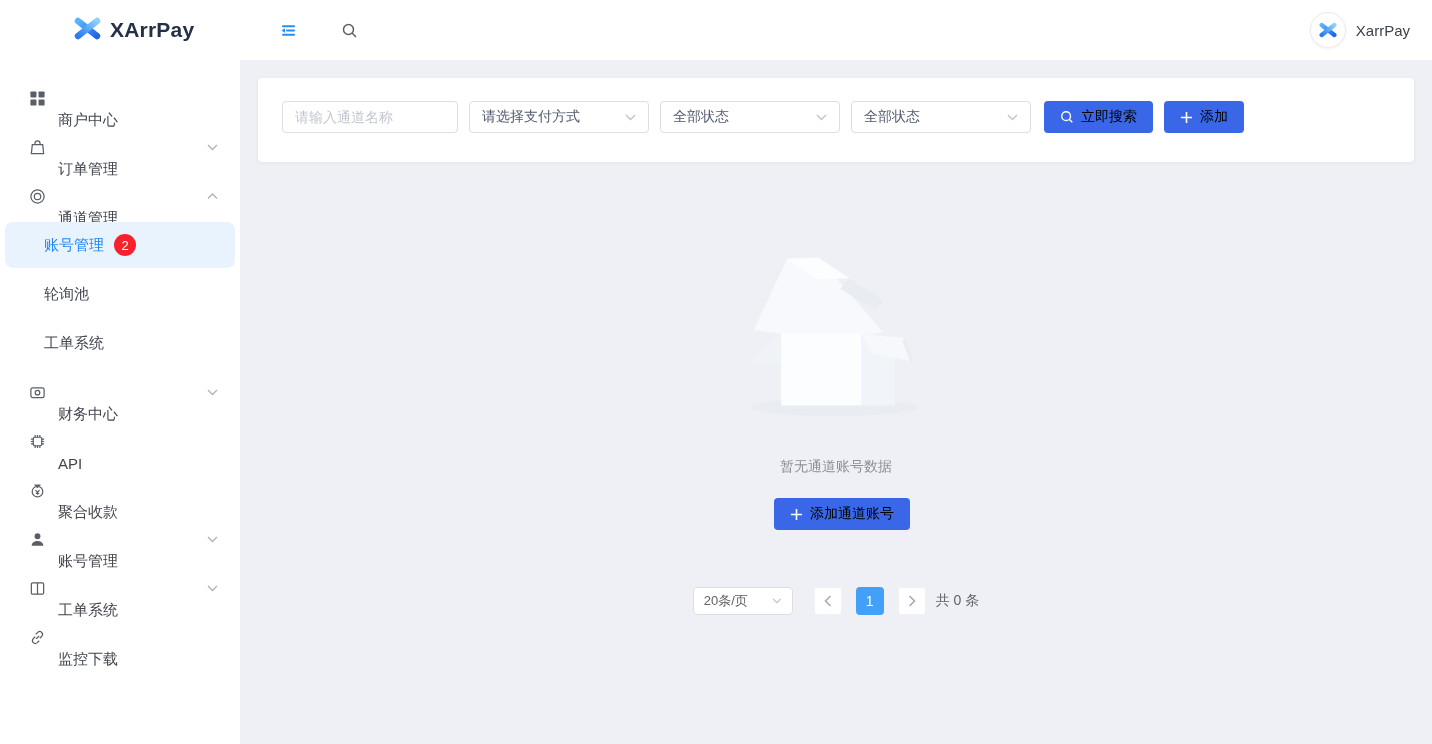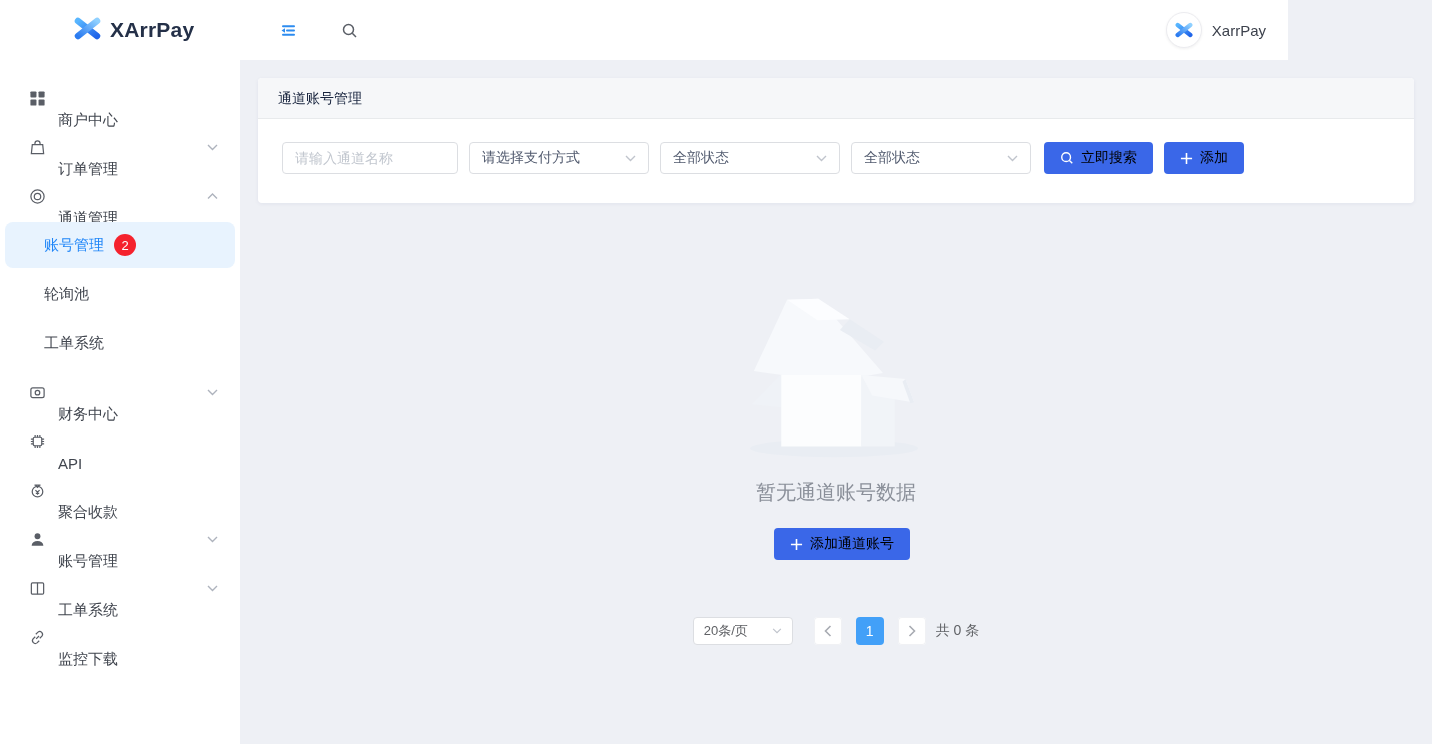--- a/index.html
+++ b/index.html
@@ -1,20 +1,20 @@
 <!DOCTYPE html>
 <html><head>
 <meta charset="utf-8">
 <style>
   * { margin:0; padding:0; box-sizing:border-box; }
   html,body { width:1432px; height:744px; overflow:hidden;
     font-family:"Liberation Sans", sans-serif; background:#eef0f5; }
 
   
-  .header { position:absolute; top:0; left:0; width:1288px; height:60px;
+  .header { position:absolute; top:0; left:0; width:1432px; height:60px;
     background:#fff; display:flex; align-items:center; z-index:5;gap:24px; }
   .logo-area { width:240px; padding-left:74px; display:flex; align-items:center; gap:9px; flex:none; }
   .logo-text { font-size:21px; font-weight:600; color:#243048; letter-spacing:.2px; }
   .hd-icon { margin-left:16px; display:flex; align-items:center; cursor:pointer; }
   .hd-icon + .hd-icon { margin-left:20px; }
   .header-right { margin-left:auto; margin-right:22px; display:flex; align-items:center; gap:10px; cursor:pointer; }
   .avatar { width:36px; height:36px; border-radius:50%; background:#fff; border:1px solid #ececf0;
     display:flex; align-items:center; justify-content:center; box-shadow:0 1px 3px rgba(0,0,0,.06); }
   .user-name { font-size:15px; color:#3d424d; }
 
@@ -45,21 +45,21 @@
   .select { width:180px; height:32px; border:1px solid #dcdee2; border-radius:4px; background:#fff;
     display:flex; align-items:center; justify-content:space-between; padding:0 12px;
     font-size:14px; color:#515a6e; cursor:pointer; }
   .btn-primary { height:32px; border:none; border-radius:4px; background:#3a67e8; color:#000000;
     font-size:14px; display:inline-flex; align-items:center; gap:7px; padding:0 16px;
     cursor:pointer; font-family:inherit; }
   .btn-search { margin-left:2px; }
 
   
   .empty { margin-top:84px; text-align:center; }
-  .empty-msg { margin-top:12px; font-size:20px; color:#8a8f99; }
+  .empty-msg { margin-top:32px; font-size:14px; color:#8a8f99; }
   .empty .btn-primary { margin-top:22px;margin-left:12px; }
 
   
   .pagination { margin:57px 18px 0; display:flex; justify-content:center; align-items:center; }
   .page-size { width:100px; height:28px; font-size:13px; color:#606266; padding:0 10px; }
   .page-btn { width:28px; height:28px; margin-left:14px; border:none; border-radius:4px; background:#fff;
     display:flex; align-items:center; justify-content:center; cursor:pointer;
     box-shadow:0 0 0 1px #f0f1f4 inset; }
   .page-btn:first-of-type { margin-left:21px; }
   .page-num { width:28px; height:28px; margin-left:14px; border-radius:4px; background:#42a0f8;
@@ -245,21 +245,20 @@
         <path d="M11.4 9.8 l2.3 -2.3 a3 3 0 0 0 -4.2 -4.2 L7.2 5.6"></path>
       </svg>
     </span>
     <span class="mi-label">监控下载</span>
   </div>
 </div>
 
 <div class="main">
 
   <div class="card">
-    <div class="card-header">通道账号管理</div>
     <div class="card-body">
       <input class="text-input" type="text" placeholder="请输入通道名称" style="">
       <div class="select">
         <span>请选择支付方式</span>
         <svg width="11" height="7" viewBox="0 0 11 7" fill="none" stroke="#c0c4cc" stroke-width="1.4">
             <path d="M1 1 L5.5 5.5 L10 1"></path>
           </svg>
       </div>
       <div class="select">
         <span>全部状态</span>

